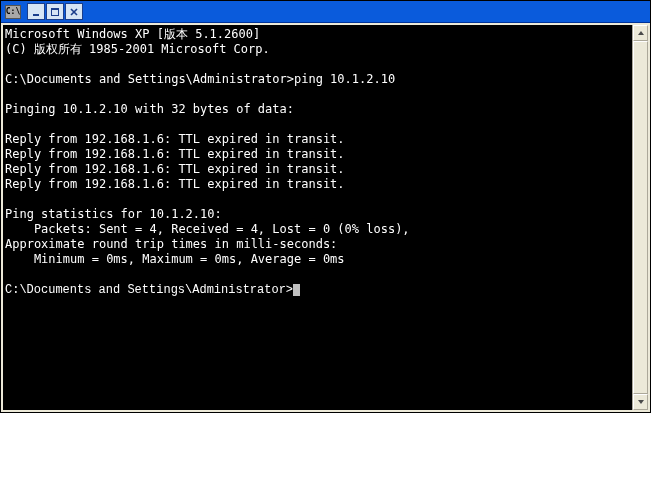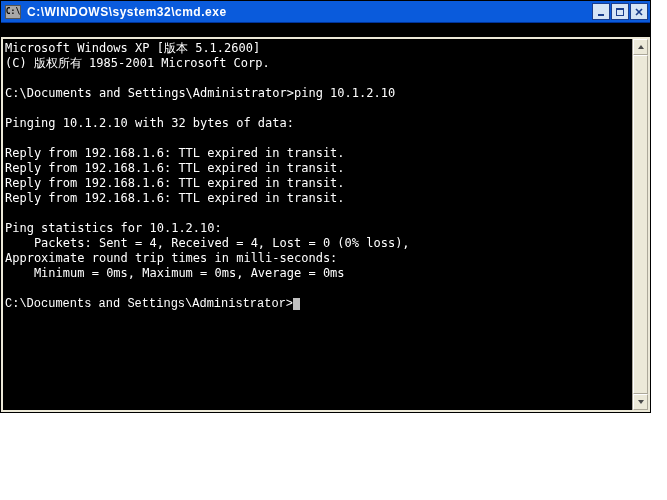--- a/index.html
+++ b/index.html
@@ -72,21 +72,20 @@
     color: #1a3e8c;
     cursor: pointer;
   }
   .titlebar .ctrl svg { display:block; }
   .client {
     flex: 1;
     display: flex;
     background: #ece9d8;
     padding: 2px;
     position: relative;
-    margin-top: 14px;
   }
   .terminal {
     flex: 1;
     background: #000;
     color: #fff;
     font-family: "Lucida Console","NSimSun","SimSun","Consolas", monospace;
     font-size: 12px;
     line-height: 15px;
     white-space: pre;
     padding: 2px 2px;
@@ -138,21 +137,20 @@
   }
 </style>
 </head>
 <body>
 
 <div class="window">
   <div class="titlebar">
     <div class="icon-box">
       <span>C:\</span>
     </div>
-    <div class="title-text">C:\WINDOWS\system32\cmd.exe</div>
     <div class="controls">
       <div class="ctrl" title="minimize">
         <svg width="8" height="8">
             <rect x="1" y="6" width="6" height="2" fill="#1a3e8c"></rect>
           </svg>
       </div>
       <div class="ctrl" title="maximize">
         <svg width="8" height="8">
             <rect x="0.5" y="0.5" width="7" height="7" fill="none" stroke="#1a3e8c" stroke-width="1"></rect>
             <rect x="0" y="0" width="8" height="2" fill="#1a3e8c"></rect>

